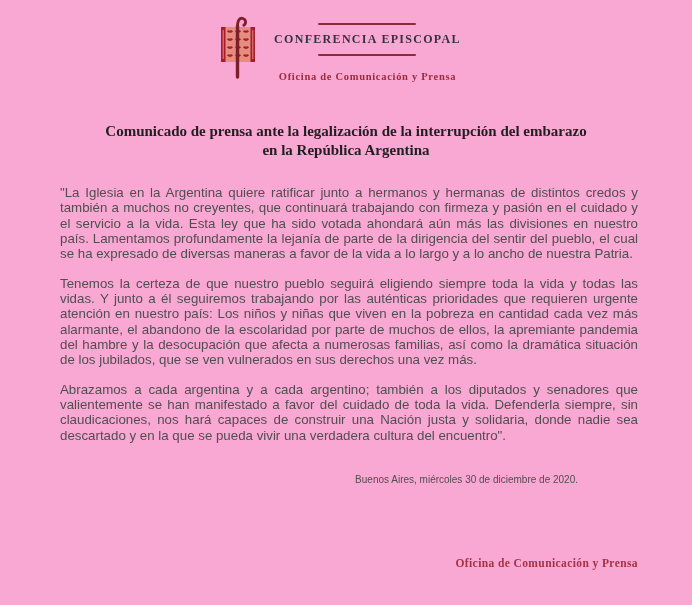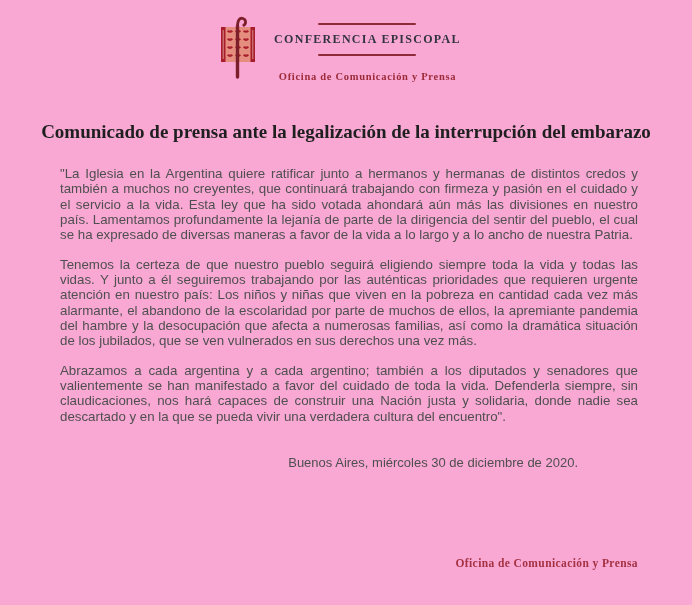--- a/index.html
+++ b/index.html
@@ -58,42 +58,42 @@
     letter-spacing: 0.7px;
     color: #9c2b3a;
   }
 
   
   .doc-title {
     margin: 40px 30px 0 30px;
     text-align: center;
     font-family: "Liberation Serif", serif;
     font-weight: bold;
-    font-size: 19px;
+    font-size: 15px;
     line-height: 19px;
     color: #1f1f1f;
   }
 
   
   .body-text {
     width: 578px;
     margin: 25px 0 0 60px;
   }
   .body-par {
     text-align: justify;
     font-size: 13.3px;
     line-height: 15.35px;
     color: #4f4f4f;
     margin: 0 0 14px 0;
   }
   .dateline {
     margin-top: 31px;
     text-align: right;
     padding-right: 60px;
-    font-size: 13px;
+    font-size: 10px;
     color: #4f4f4f;
   }
 
   
   .footer {
     position: absolute;
     top: 556px;
     right: 54px;
     text-align: center;
     font-family: "Liberation Serif", serif;
@@ -155,20 +155,21 @@
       <div class="org-name">
         <div>CONFERENCIA EPISCOPAL</div>
       </div>
       <div class="rule"></div>
       <div class="office-line">Oficina de Comunicación y Prensa</div>
     </div>
   </div>
 
   <div class="doc-title">
     <div>Comunicado de prensa ante la legalización de la interrupción del embarazo</div>
+    <div>en la República Argentina</div>
   </div>
 
   <div class="body-text">
     <p class="body-par">"La Iglesia en la Argentina quiere ratificar junto a hermanos y hermanas de distintos credos y también a muchos no creyentes, que continuará trabajando con firmeza y pasión en el cuidado y el servicio a la vida. Esta ley que ha sido votada ahondará aún más las divisiones en nuestro país. Lamentamos profundamente la lejanía de parte de la dirigencia del sentir del pueblo, el cual se ha expresado de diversas maneras a favor de la vida a lo largo y a lo ancho de nuestra Patria.</p>
     <p class="body-par">Tenemos la certeza de que nuestro pueblo seguirá eligiendo siempre toda la vida y todas las vidas. Y junto a él seguiremos trabajando por las auténticas prioridades que requieren urgente atención en nuestro país: Los niños y niñas que viven en la pobreza en cantidad cada vez más alarmante, el abandono de la escolaridad por parte de muchos de ellos, la apremiante pandemia del hambre y la desocupación que afecta a numerosas familias, así como la dramática situación de los jubilados, que se ven vulnerados en sus derechos una vez más.</p>
     <p class="body-par">Abrazamos a cada argentina y a cada argentino; también a los diputados y senadores que valientemente se han manifestado a favor del cuidado de toda la vida. Defenderla siempre, sin claudicaciones, nos hará capaces de construir una Nación justa y solidaria, donde nadie sea descartado y en la que se pueda vivir una verdadera cultura del encuentro".</p>
     <div class="dateline">Buenos Aires, miércoles 30 de diciembre de 2020.</div>
   </div>
 
   <div class="footer">

